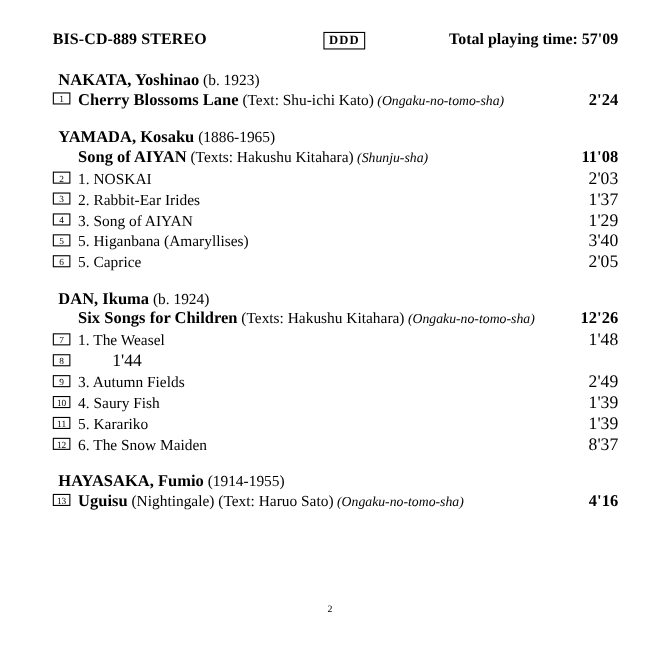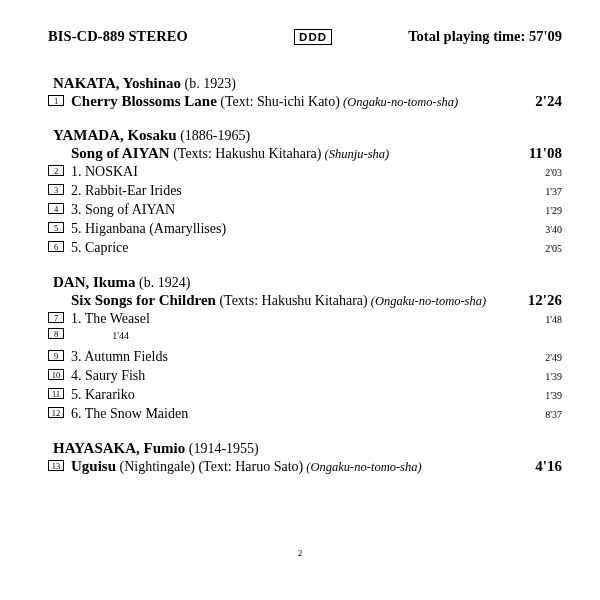--- a/index.html
+++ b/index.html
@@ -35,31 +35,31 @@
     letter-spacing: 0.1px;
     white-space: nowrap;
   }
   .ddd-box {
     border: 1.2px solid #000;
     padding: 1px 4px 1px 4px;
     font-size: 11.5px;
     font-weight: bold;
     letter-spacing: 1px;
     line-height: 1.1;
-    font-family: Liberation Sans, sans-serif;
+    font-family: Liberation Serif, serif;
   }
   .header-center {
     flex: 0 0 auto;
     margin-left: 30px;
   }
   .header-right {
     white-space: nowrap;
   }
   .content {
-    margin-top: 30px;
+    margin-top: 20px;
   }
   
   .composer {
     font-size: 15px;
     font-weight: bold;
     margin: 0 0 0 0;
     padding-left: 5px;
   }
   .composer .dates {
     font-weight: normal;
@@ -106,21 +106,21 @@
     font-size: 14px;
   }
   .title .ital {
     font-style: italic;
     font-weight: normal;
     font-size: 12.5px;
   }
   .time {
     flex: 0 0 auto;
     text-align: right;
-    font-size: 10px;
+    font-size: 16px;
     padding-left: 12px;
     min-width: 46px;
   }
   .time.major {
     font-weight: bold;
     font-size: 15px;
   }
   .subline .title {
     font-size: 14px;
   }

